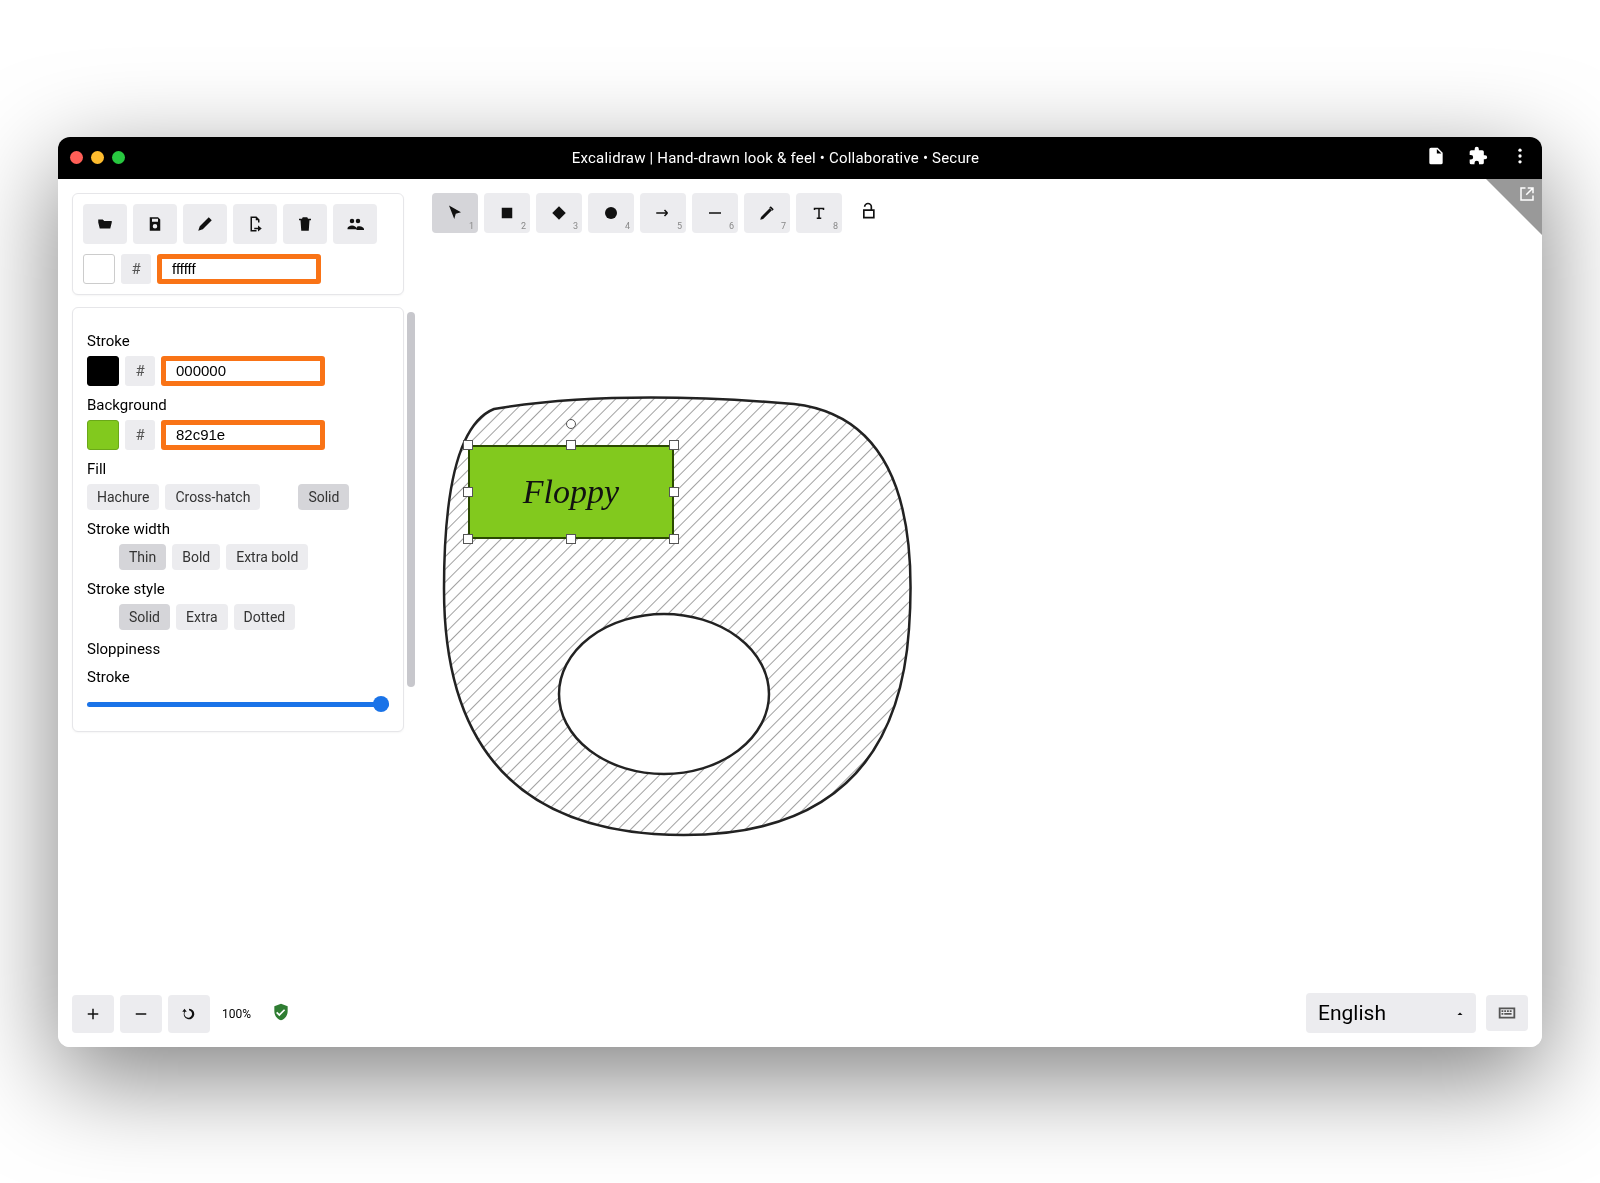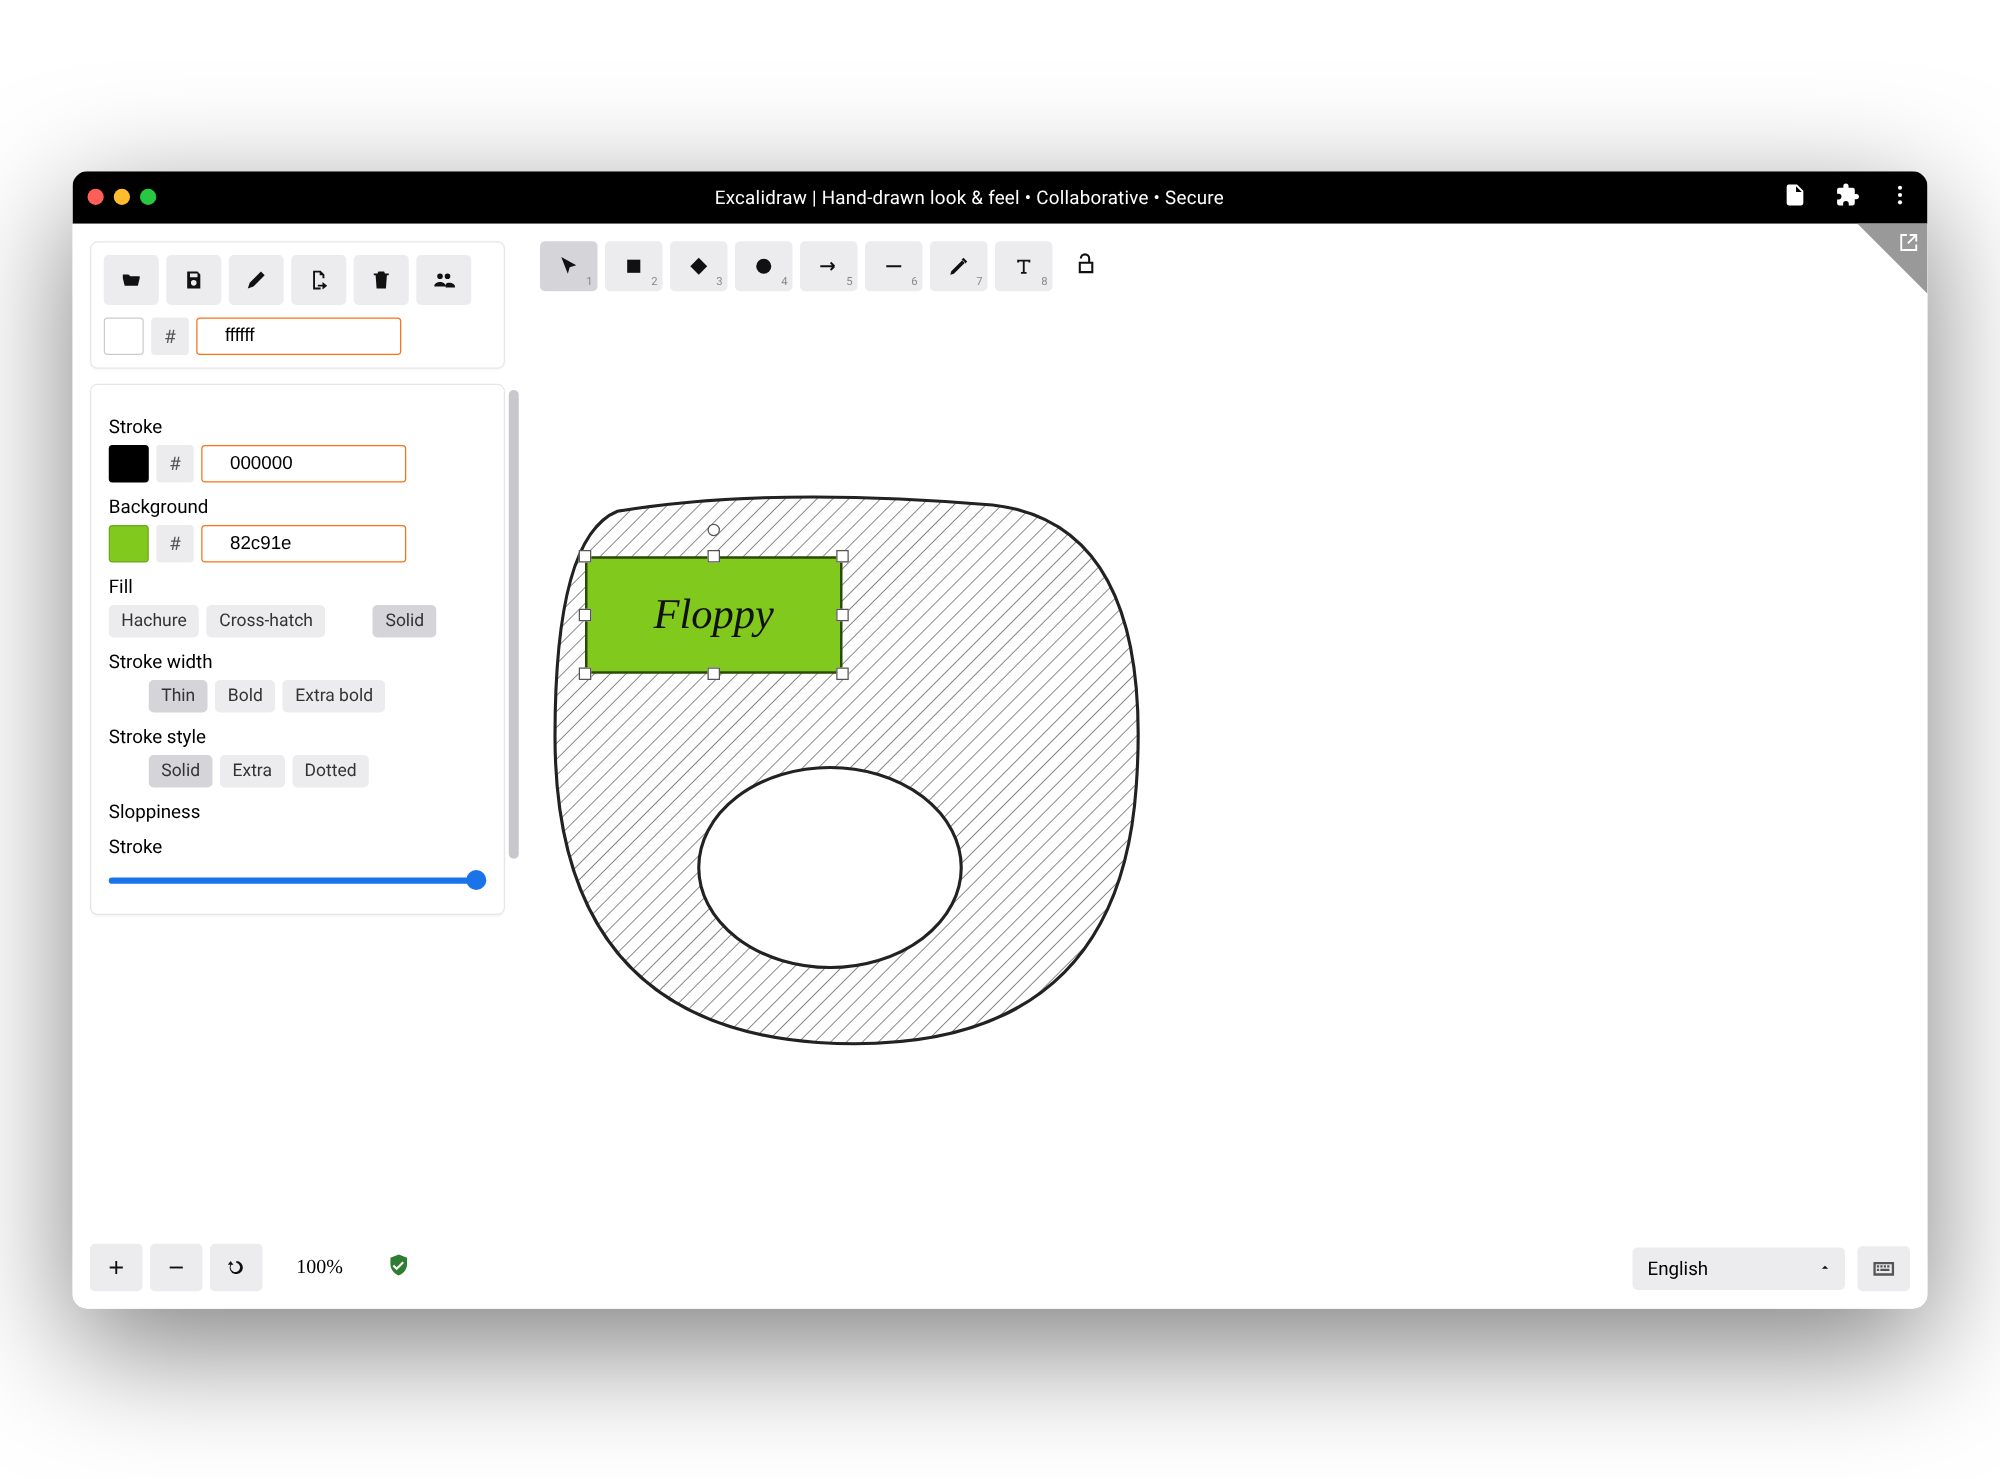--- a/index.html
+++ b/index.html
@@ -107,23 +107,23 @@
     background: #ececef;
     border-radius: 3px;
     display: flex;
     align-items: center;
     justify-content: center;
     color: #555;
     font-size: 15px;
   }
   .colorinput {
     height: 30px;
-    border: 1px solid #f97316;
+    border: 5px solid #f97316;
     border-radius: 3px;
-    padding: 0 22px;
+    padding: 0 10px;
     font-size: 15px;
     width: 164px;
   }
 
   
   .props {
     background: #fff;
     border: 1px solid #e6e6e9;
     border-radius: 6px;
     padding: 14px 14px 20px 14px;
@@ -171,39 +171,39 @@
   .zoom-bar {
     position: absolute;
     left: 14px;
     bottom: 14px;
     display: flex;
     gap: 6px;
     align-items: center;
     z-index: 5;
   }
   .zoom-bar .iconbtn { width: 42px; height: 38px; }
-  .zoom-label { font-size: 16px; margin: 0 21px; font-family: Liberation Serif, serif; }
+  .zoom-label { font-size: 12px; margin: 0 6px; }
   .shield { margin-left: 8px; }
   .shield svg { width: 20px; height: 20px; fill: #2f7d32; }
 
   
   .br-bar {
     position: absolute;
     right: 14px;
     bottom: 14px;
     display: flex;
     gap: 10px;
     align-items: center;
     z-index: 5;
   }
   .lang-select {
     background: #ececef;
     border-radius: 4px;
     padding: 8px 38px 8px 12px;
-    font-size: 15px;
+    font-size: 21px;
     position: relative;
     width: 170px;
   }
   .lang-select .caret {
     position: absolute; right: 10px; top: 50%; transform: translateY(-50%);
   }
   .kbdbtn {
     width: 42px; height: 36px;
     background: #ececef;
     border-radius: 4px;

